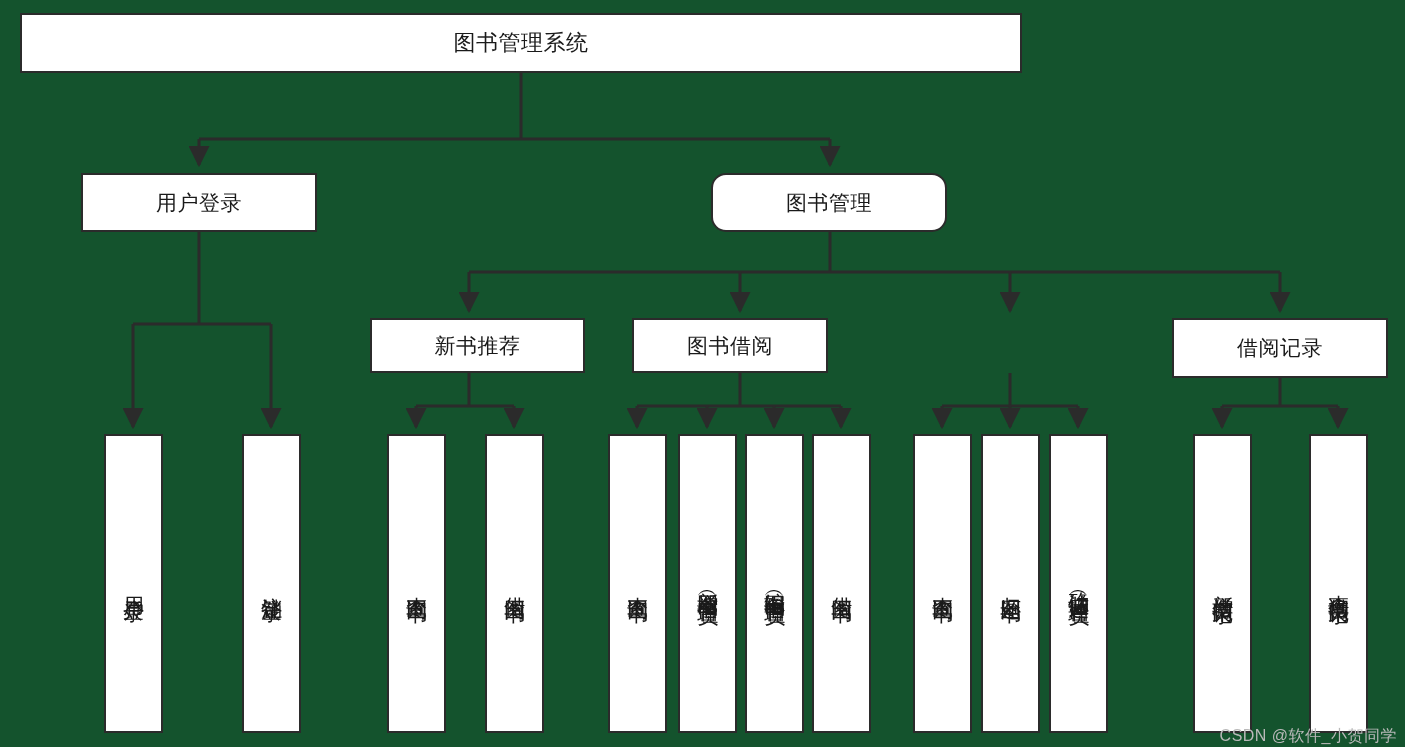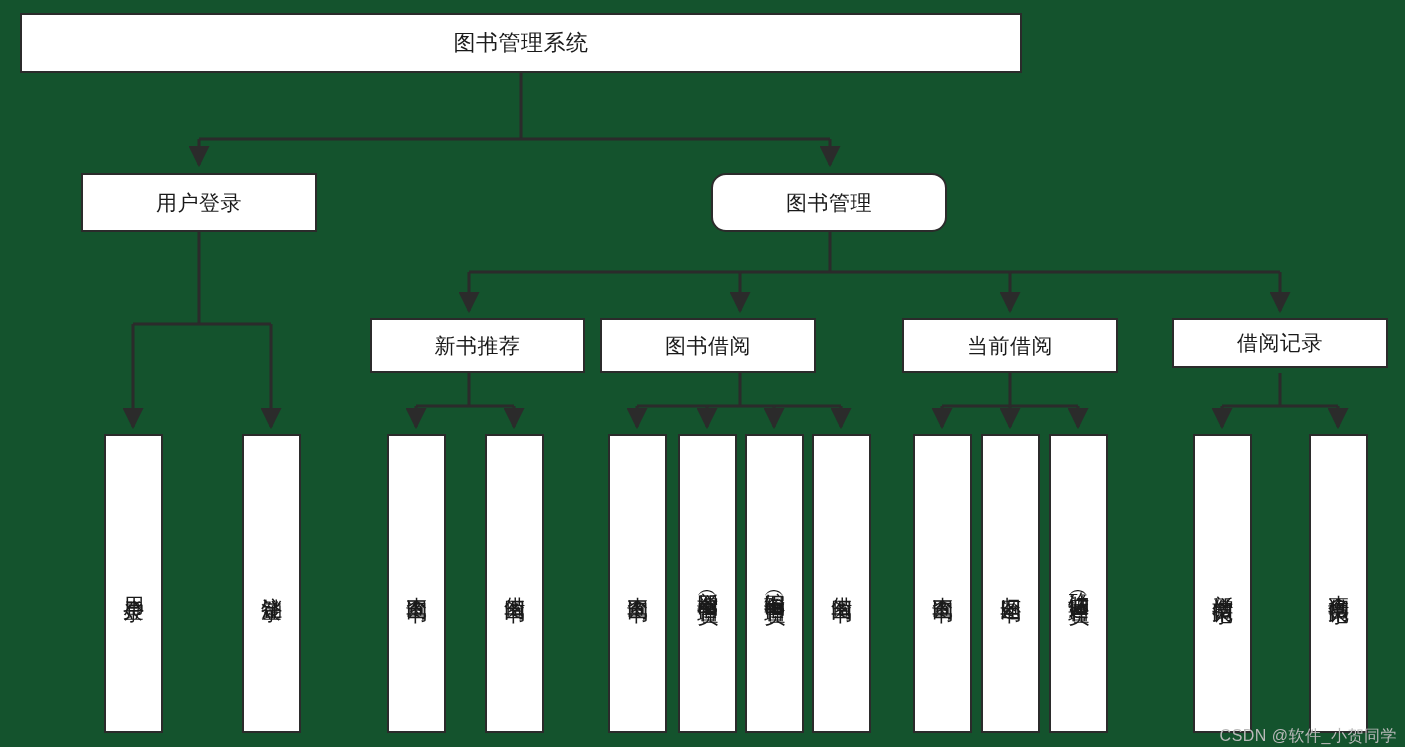--- a/index.html
+++ b/index.html
@@ -137,27 +137,24 @@
   <div class="node horiz" style="left:81px; top:173px; width:236px; height:59px;">
     <span class="label">用户登录</span>
   </div>
   <div class="node horiz" style="left:711px; top:173px; width:236px; height:59px;border-radius:15px;">
     <span class="label">图书管理</span>
   </div>
 
   <div class="node horiz" style="left:370px; top:318px; width:215px; height:55px;">
     <span class="label">新书推荐</span>
   </div>
-  <div class="node horiz" style="left:600px; top:318px; width:216px; height:55px;">
+  <div class="node horiz" style="left:632px; top:318px; width:196px; height:55px;">
     <span class="label">图书借阅</span>
   </div>
-  <div class="node horiz" style="left:902px; top:318px; width:216px; height:55px;">
-    <span class="label">当前借阅</span>
-  </div>
-  <div class="node horiz" style="left:1172px; top:318px; width:216px; height:50px;">
+  <div class="node horiz" style="left:1172px; top:318px; width:216px; height:60px;">
     <span class="label">借阅记录</span>
   </div>
 
   <div class="node vert" style="left:104px; top:434px; width:59px; height:299px;">
     <span class="label">用户登录</span>
   </div>
   <div class="node vert" style="left:242px; top:434px; width:59px; height:299px;">
     <span class="label">注销登录</span>
   </div>
 

